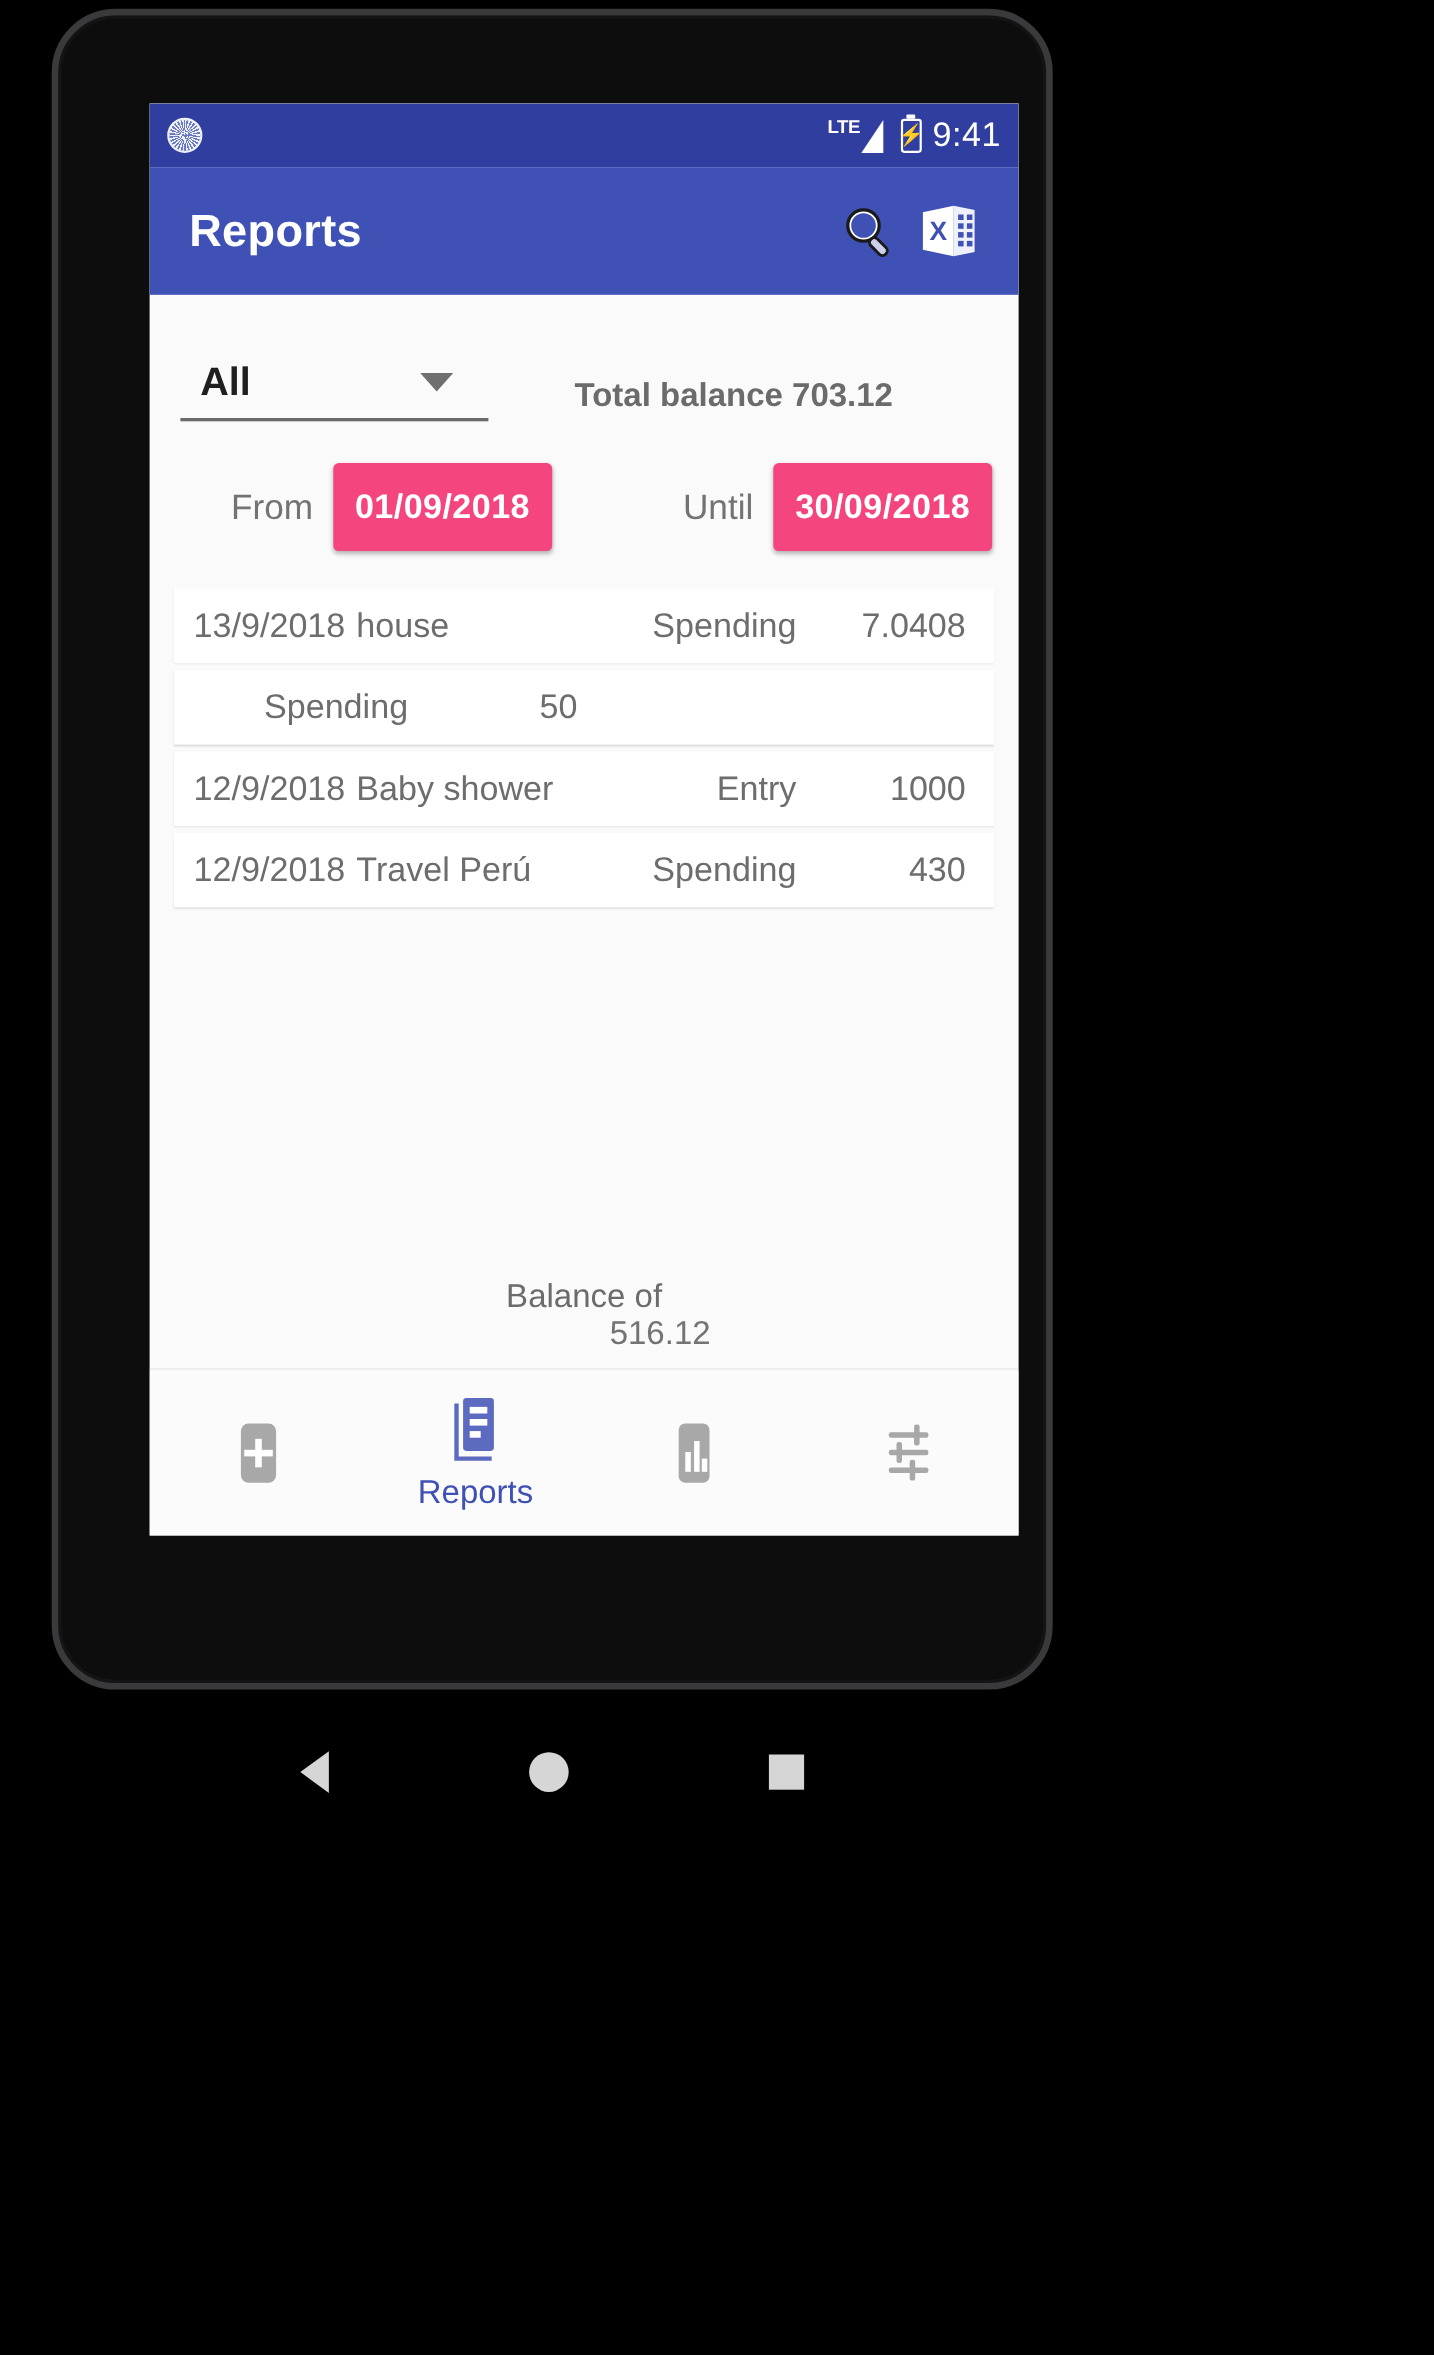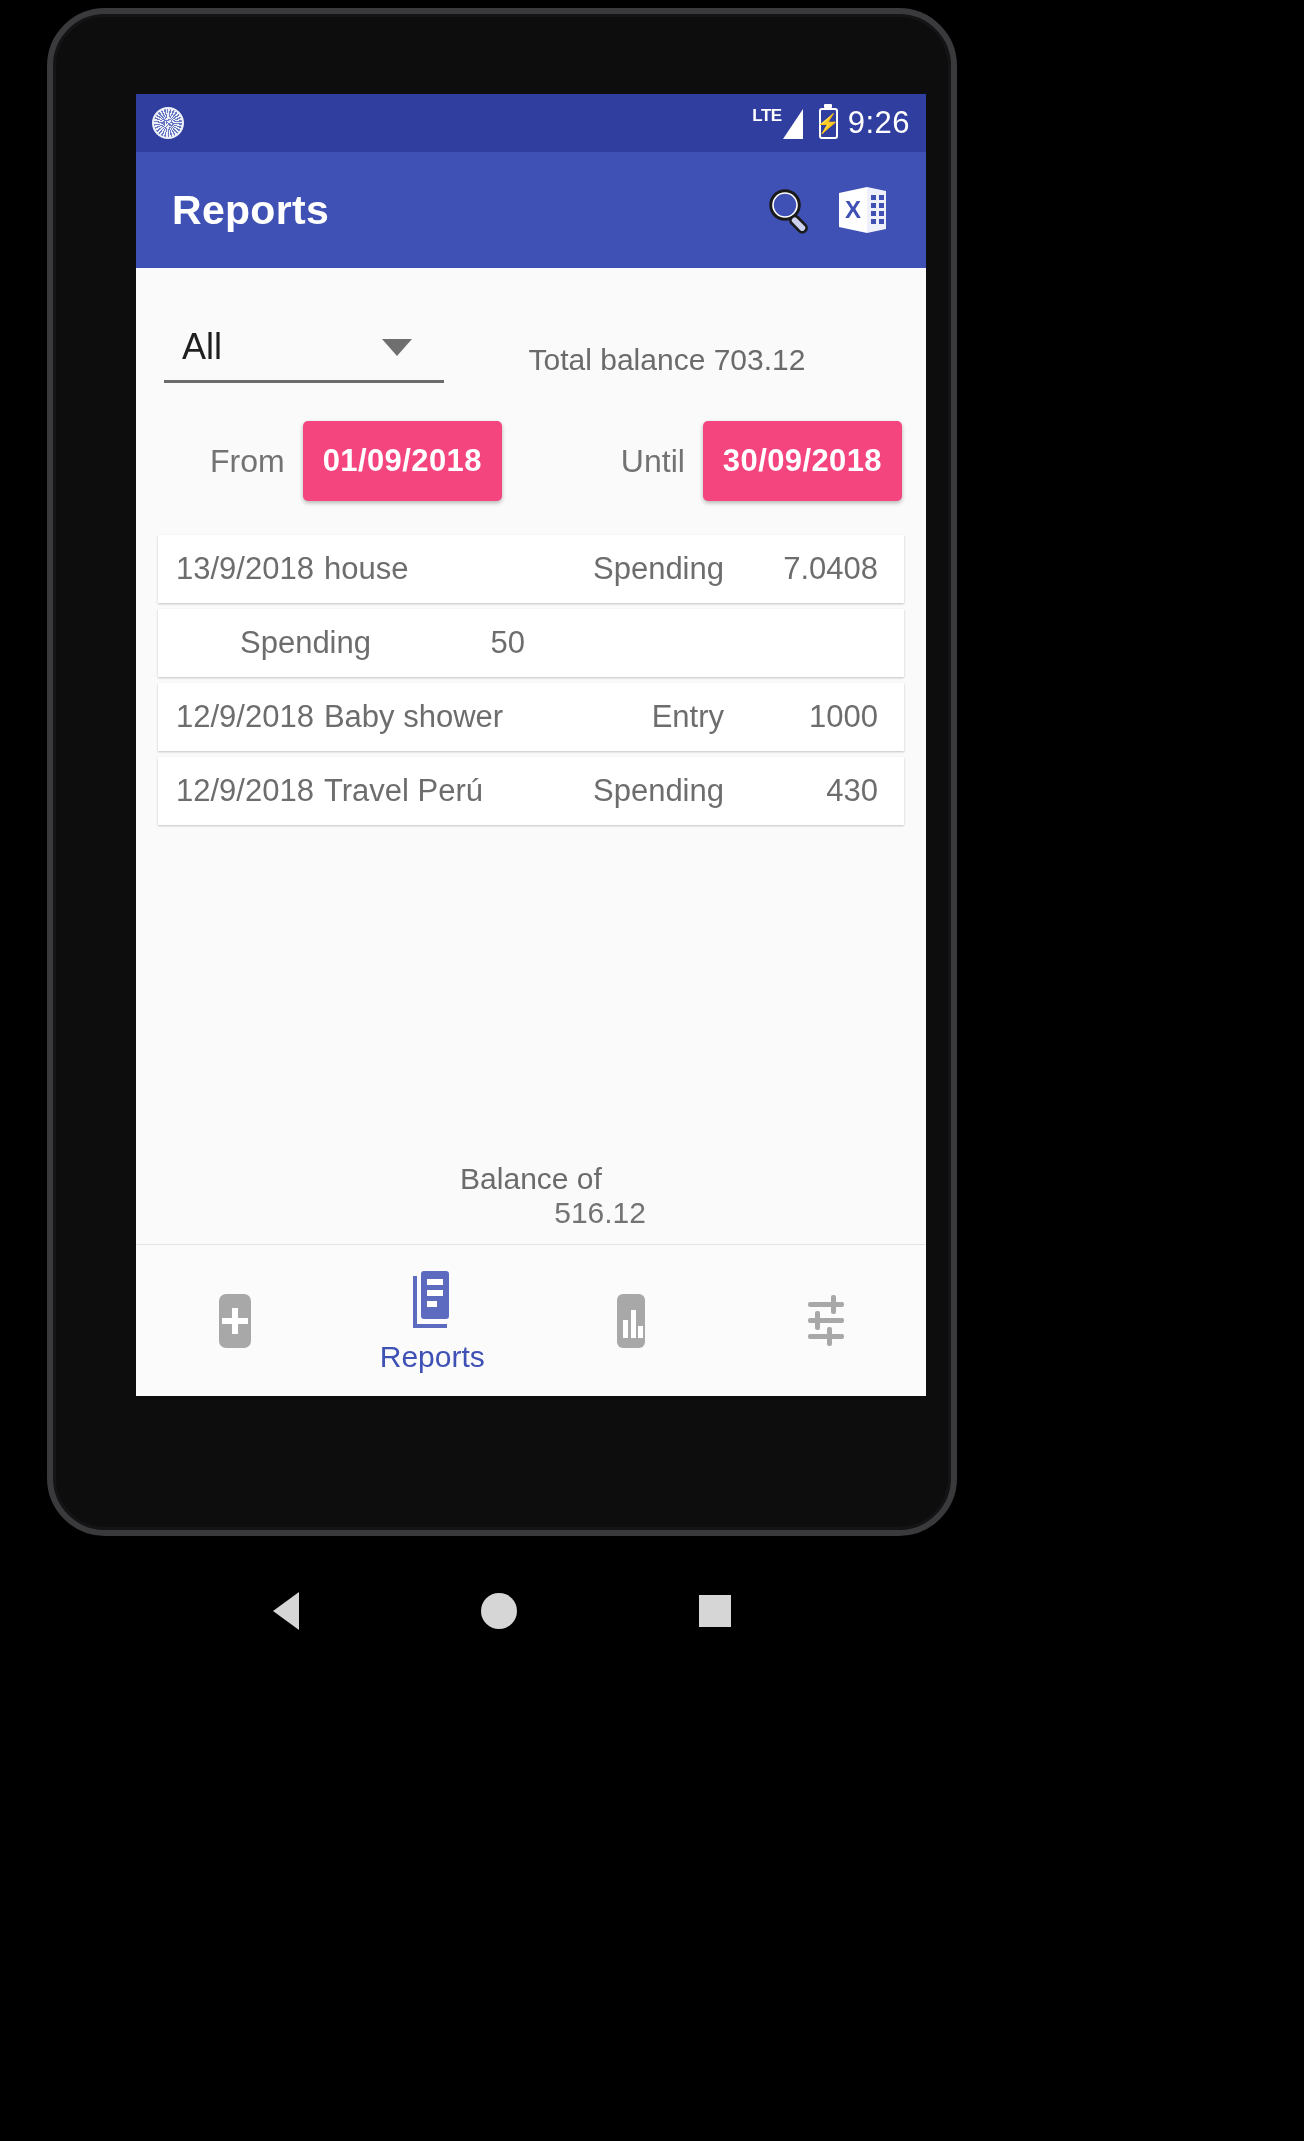--- a/index.html
+++ b/index.html
@@ -87,20 +87,21 @@
   }
   .appbar-btn {
     width: 74px; height: 74px;
     display: flex; align-items: center; justify-content: center;
   }
   
   #filter-row {
     display: flex;
     align-items: flex-end;
     padding: 36px 28px 0 28px;
+    font-weight: bold;
   }
   #spinner-select {
     width: 280px;
     border-bottom: 3px solid #6b6b6b;
     display: flex;
     align-items: center;
     padding: 0 6px 12px 18px;
   }
   #spinner-value { font-size: 36px; color: #1f1f1f; flex: 1; }
   .caret-down {
@@ -227,21 +228,21 @@
     <div id="status-bar">
       <div class="spinner-icon"></div>
       <div class="sb-spacer"></div>
       <div class="lte-wrap">
         <span class="lte-text">LTE</span>
         <span class="signal-tri"></span>
       </div>
       <div class="batt">
         <span class="batt-bolt">⚡</span>
       </div>
-      <span class="sb-time">9:26</span>
+      <span class="sb-time">9:41</span>
     </div>
 
     <div id="app-bar">
       <span id="app-title">Reports</span>
 
       <div class="appbar-btn">
         <svg width="56" height="56" viewBox="0 0 56 56">
           <circle cx="24" cy="23" r="14" fill="none" stroke="#1a1a1a" stroke-width="3.5"></circle>
           <circle cx="24" cy="23" r="12" fill="none" stroke="#ffffff" stroke-width="1.6"></circle>
           <rect x="33" y="33" width="8.5" height="19" rx="4" transform="rotate(-45 37 42)" fill="#ccd0ec" stroke="#1a1a1a" stroke-width="2.6"></rect>

